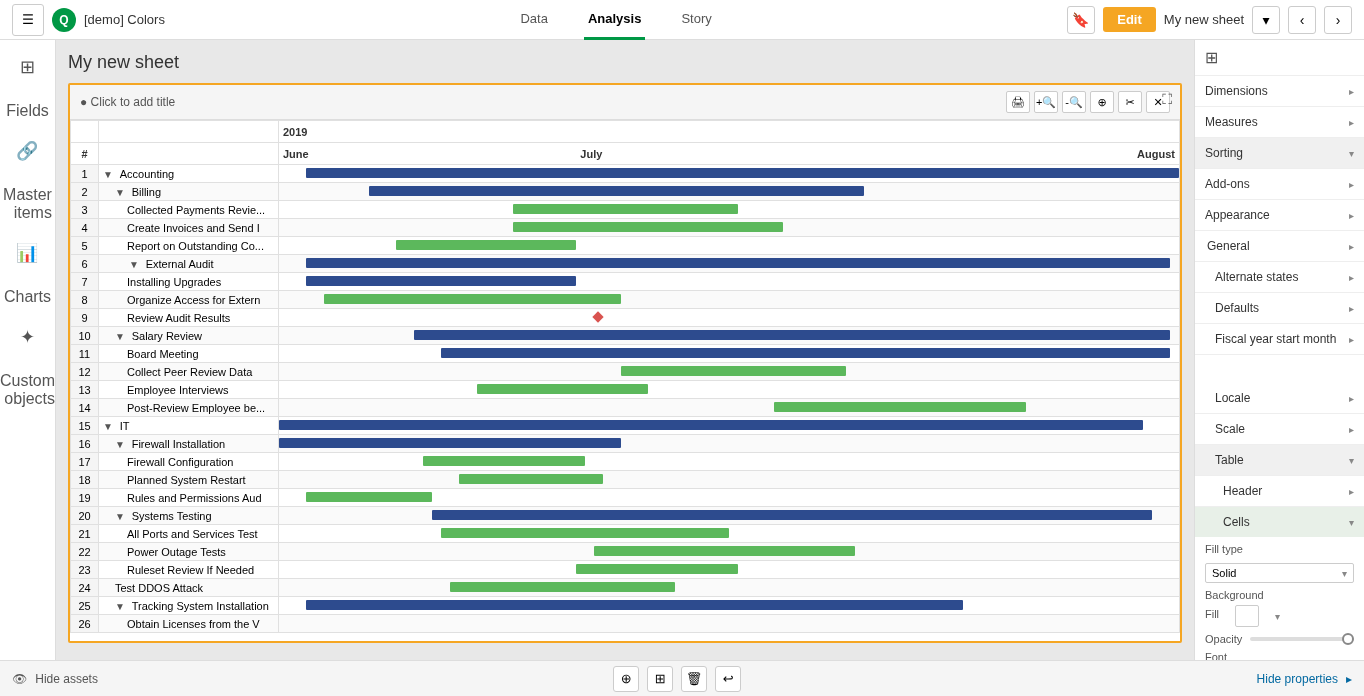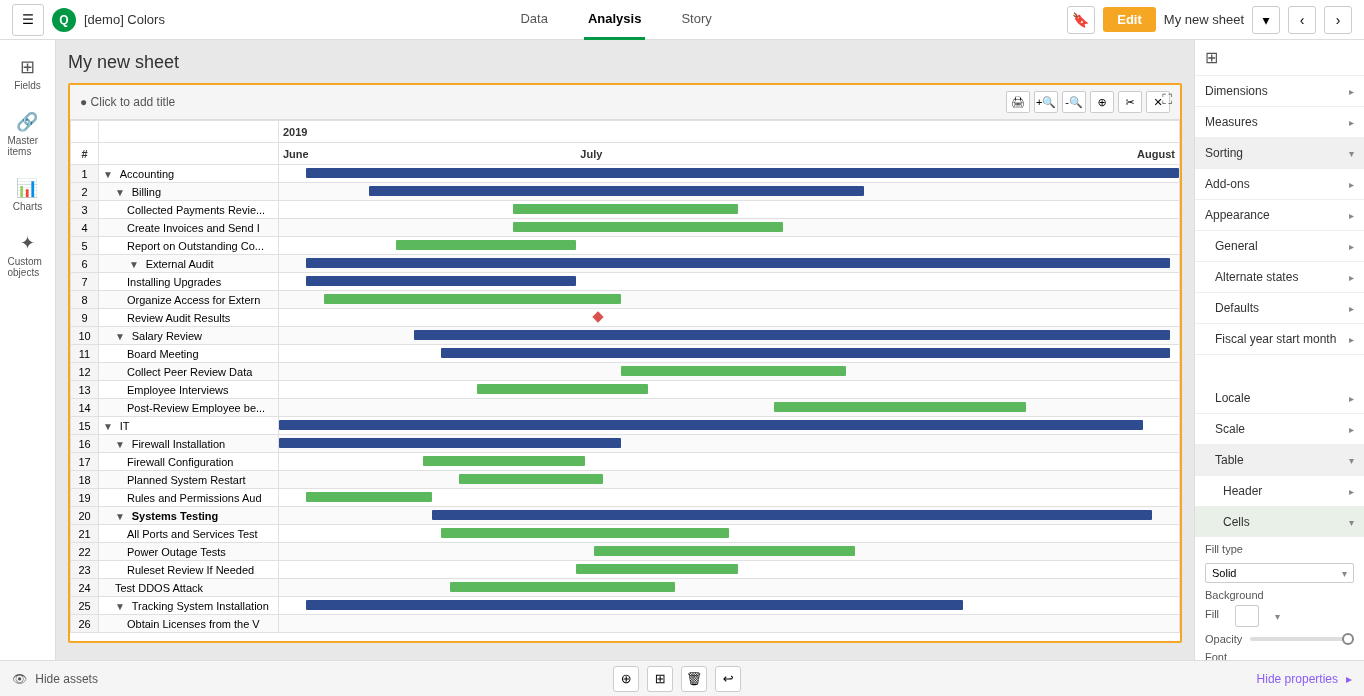--- a/index.html
+++ b/index.html
@@ -20,21 +20,21 @@
     .icon-btn { width: 28px; height: 28px; background: #fff; border: 1px solid #ccc; border-radius: 3px; cursor: pointer; display: flex; align-items: center; justify-content: center; font-size: 14px; }
     .nav-btn { width: 28px; height: 28px; background: #fff; border: 1px solid #ccc; border-radius: 3px; cursor: pointer; display: flex; align-items: center; justify-content: center; font-size: 14px; }
 
     
     .main { display: flex; flex: 1; overflow: hidden; }
 
     
     .left-sidebar { width: 56px; background: #fff; border-right: 1px solid #ddd; display: flex; flex-direction: column; align-items: center; padding-top: 8px; gap: 4px; flex-shrink: 0; }
     .sidebar-item { width: 48px; display: flex; flex-direction: column; align-items: center; padding: 8px 4px; border-radius: 4px; cursor: pointer; color: #555; }
     .sidebar-item .icon { font-size: 18px; margin-bottom: 2px; }
-    .sidebar-item .label { font-size: 10px; color: #555; text-align: left; }
+    .sidebar-item .label { font-size: 16px; color: #555; text-align: right; margin-top: 22px; }
 
     
     .content { flex: 1; background: #e8e8e8; padding: 12px; overflow: hidden; }
     .sheet-title { font-size: 18px; color: #333; margin-bottom: 10px; font-weight: 400; }
 
     
     .sheet-container { background: #fff; border: 2px solid #f5a623; border-radius: 2px; height: calc(100% - 36px); overflow: hidden; position: relative; }
     .sheet-header { display: flex; align-items: center; justify-content: space-between; padding: 6px 10px; background: #f5f5f5; border-bottom: 1px solid #ddd; }
     .sheet-header-left { display: flex; align-items: center; gap: 6px; }
     .click-title { font-size: 12px; color: #555; }
@@ -76,21 +76,21 @@
     .opacity-label { font-size: 11px; color: #555; }
     .opacity-slider { flex: 1; height: 4px; background: #ddd; border-radius: 2px; position: relative; }
     .opacity-thumb { width: 12px; height: 12px; background: #fff; border: 2px solid #888; border-radius: 50%; position: absolute; right: 0; top: -4px; cursor: pointer; }
     .font-label { font-size: 11px; color: #555; margin-top: 6px; display: block; }
 
     
     .bottom-bar { height: 36px; background: #f5f5f5; border-top: 1px solid #ddd; display: flex; align-items: center; justify-content: space-between; padding: 0 12px; flex-shrink: 0; }
     .bottom-left { display: flex; align-items: center; gap: 8px; font-size: 12px; color: #555; cursor: pointer; }
     .bottom-center { display: flex; align-items: center; gap: 8px; }
     .bottom-btn { width: 26px; height: 26px; background: #fff; border: 1px solid #ccc; border-radius: 3px; cursor: pointer; display: flex; align-items: center; justify-content: center; font-size: 13px; }
-    .bottom-right { display: flex; align-items: center; gap: 8px; font-size: 12px; color: #8b5cf6; cursor: pointer; }
+    .bottom-right { display: flex; align-items: center; gap: 8px; font-size: 12px; color: #0369a1; cursor: pointer; }
 
     .chevron { font-size: 10px; color: #888; }
 
     .cells-section { }
     .fill-type-row { display: flex; flex-direction: column; gap: 4px; margin-bottom: 6px; }
     .fill-row { display: flex; align-items: center; gap: 16px; margin-top: 4px; }
   </style>
 </head>
 <body>
 
@@ -306,21 +306,21 @@
               </tr>
               <tr class="row-even">
                 <td class="col-num">19</td>
                 <td class="col-name" style="padding-left: 28px;"><span>Rules and Permissions Aud</span></td>
                 <td class="col-chart" style="padding: 0px; position: relative; height: 18px;">
                   <div class="gantt-bar bar-green" style="left: 3%; width: 14%;"></div>
                 </td>
               </tr>
               <tr class="row-odd">
                 <td class="col-num">20</td>
-                <td class="col-name" style="padding-left: 16px;"><span class="expand-icon">▼ </span><span style="font-weight: 700; margin-top: 41px;">Systems Testing</span></td>
+                <td class="col-name" style="padding-left: 16px;"><span class="expand-icon">▼ </span><span style="font-weight: 400; margin-top: 41px;">Systems Testing</span></td>
                 <td class="col-chart" style="padding: 0px; position: relative; height: 18px;">
                   <div class="gantt-bar bar-blue" style="left: 17%; width: 80%;"></div>
                 </td>
               </tr>
               <tr class="row-even">
                 <td class="col-num">21</td>
                 <td class="col-name" style="padding-left: 28px;"><span>All Ports and Services Test</span></td>
                 <td class="col-chart" style="padding: 0px; position: relative; height: 18px;">
                   <div class="gantt-bar bar-green" style="left: 18%; width: 32%;"></div>
                 </td>
@@ -398,21 +398,21 @@
     </div>
 
     <div class="panel-section">
       <div class="panel-section-header">
         <span>Appearance</span>
         <span class="chevron">▸</span>
       </div>
     </div>
 
     <div class="panel-section">
-      <div class="panel-section-header" style="padding-left:20px;">
+      <div class="panel-section-header" style="padding-left:12px;">
         <span>General</span>
         <span class="chevron">▸</span>
       </div>
     </div>
 
     <div class="panel-section">
       <div class="panel-section-header" style="padding-left:20px;">
         <span>Alternate states</span>
         <span class="chevron">▸</span>
       </div>

